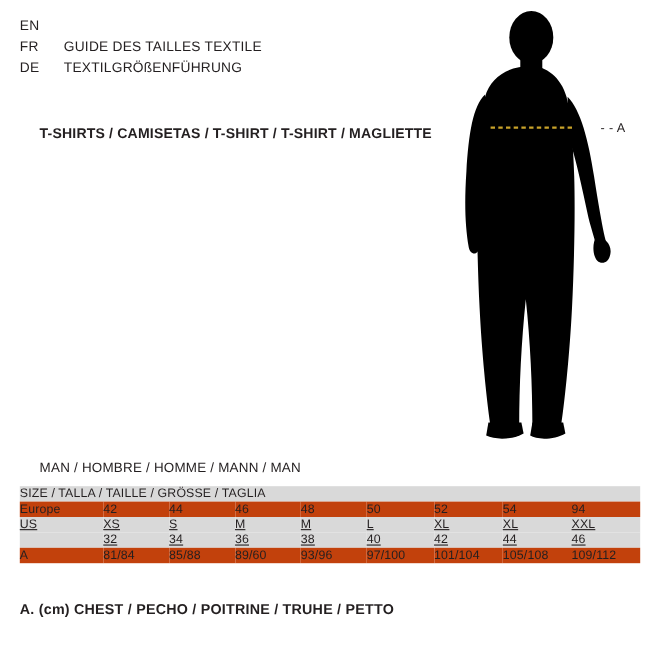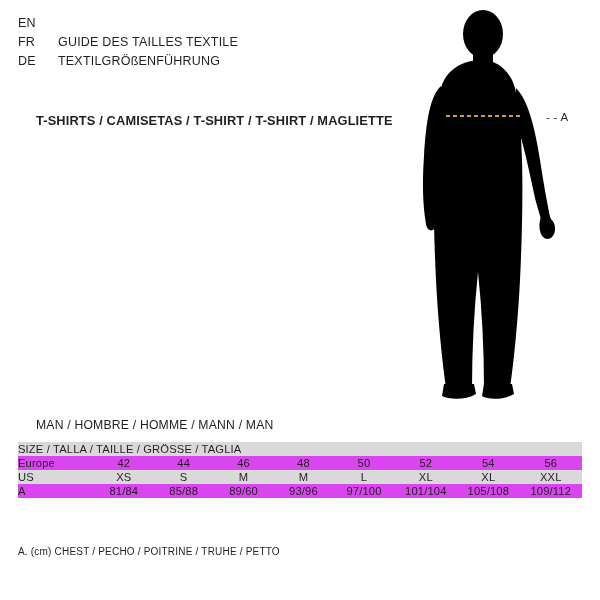--- a/index.html
+++ b/index.html
@@ -103,40 +103,42 @@
   table.size-table td {
     padding: 0;
     height: 14px;
     vertical-align: middle;
   }
   table.size-table tr.head-row {
     background: #d9d9d9;
   }
   table.size-table tr.band {
     background: #d9d9d9;
+    text-decoration: underline;
   }
   table.size-table tr.plain {
-    background: #d946ef;
+    background: #c2410c;
   }
   .col-label {
     width: 86px;
     padding-left: 0px !important;
     text-align: left;
   }
   .cell {
     width: 68px;
-    text-align: center;
+    text-align: left;
   }
 
   .footnote {
     position: absolute;
     left: 18px;
     top: 546px;
-    font-size: 10px;
+    font-size: 13px;
     letter-spacing: 0.2px;
+    font-weight: bold;
   }
 </style>
 </head>
 <body>
 
 <div class="page">
 
   <div class="lang-block">
     <div class="lang-row">
       <span class="lang-code">EN</span>
@@ -208,33 +210,44 @@
       </tr>
       <tr class="plain">
         <td class="col-label">Europe</td>
         <td class="cell">42</td>
         <td class="cell">44</td>
         <td class="cell">46</td>
         <td class="cell">48</td>
         <td class="cell">50</td>
         <td class="cell">52</td>
         <td class="cell">54</td>
-        <td class="cell">56</td>
+        <td class="cell">94</td>
       </tr>
       <tr class="band">
         <td class="col-label">US</td>
         <td class="cell">XS</td>
         <td class="cell">S</td>
         <td class="cell">M</td>
         <td class="cell">M</td>
         <td class="cell">L</td>
         <td class="cell">XL</td>
         <td class="cell">XL</td>
         <td class="cell">XXL</td>
       </tr>
+      <tr class="band">
+        <td class="col-label"></td>
+        <td class="cell">32</td>
+        <td class="cell">34</td>
+        <td class="cell">36</td>
+        <td class="cell">38</td>
+        <td class="cell">40</td>
+        <td class="cell">42</td>
+        <td class="cell">44</td>
+        <td class="cell">46</td>
+      </tr>
       <tr class="plain">
         <td class="col-label">A</td>
         <td class="cell">81/84</td>
         <td class="cell">85/88</td>
         <td class="cell">89/60</td>
         <td class="cell">93/96</td>
         <td class="cell">97/100</td>
         <td class="cell">101/104</td>
         <td class="cell">105/108</td>
         <td class="cell">109/112</td>

